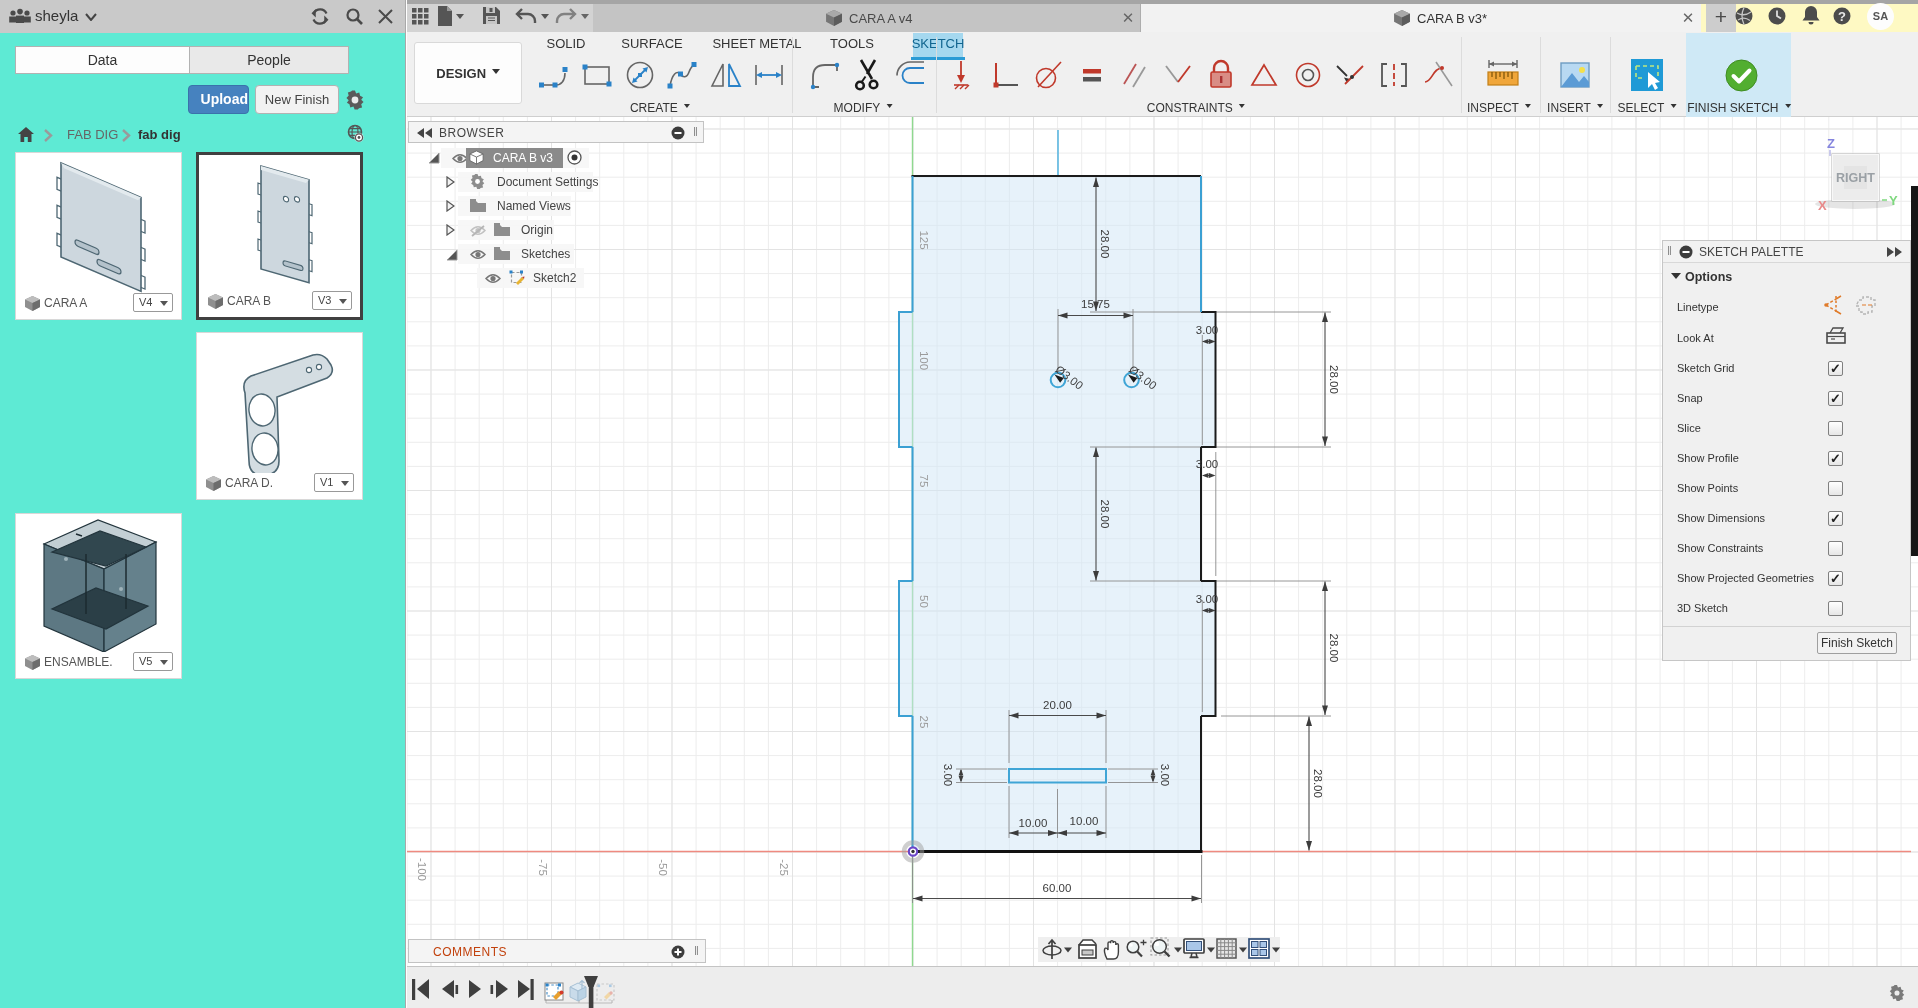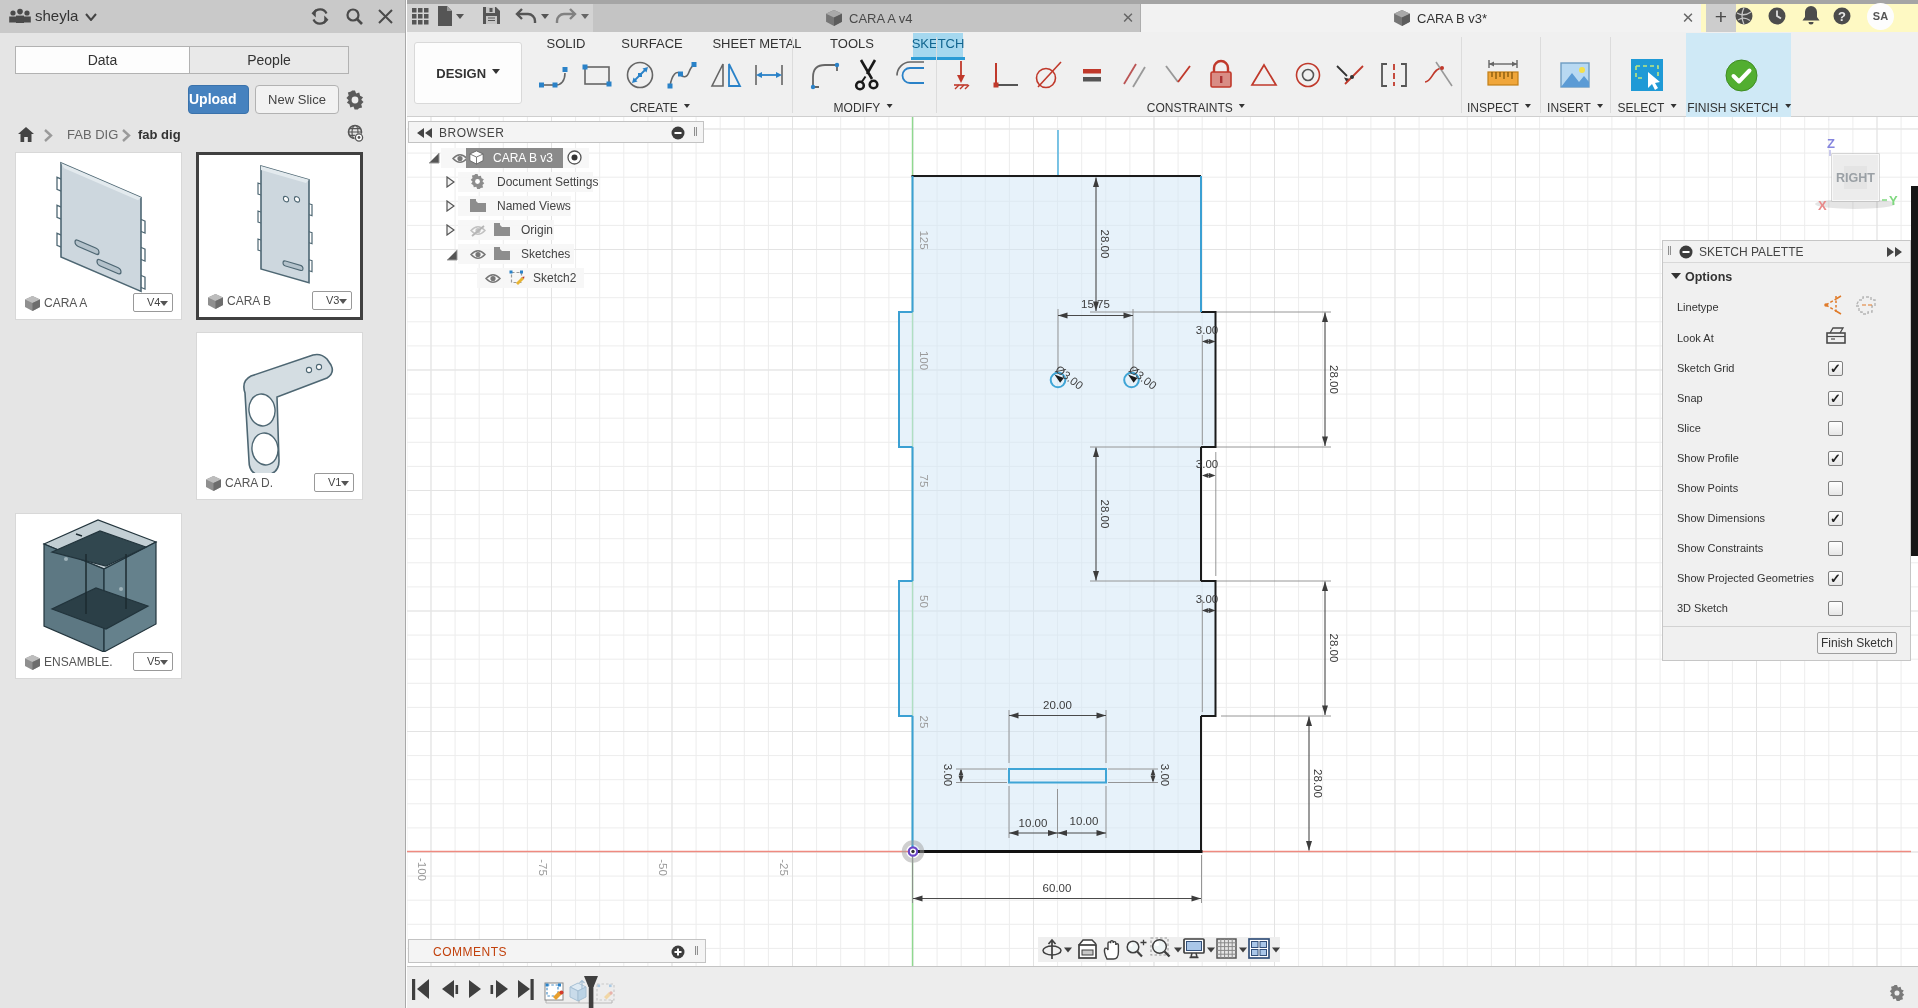--- a/index.html
+++ b/index.html
@@ -1,29 +1,29 @@
 <!DOCTYPE html>
 <html><head><meta charset="utf-8"><style>
 *{margin:0;padding:0;box-sizing:border-box}
 html,body{width:1918px;height:1008px;overflow:hidden;font-family:"Liberation Sans",sans-serif;background:#fff}
 .abs{position:absolute}
 #app{position:relative;width:1918px;height:1008px}
 
-#lp{position:absolute;left:0;top:0;width:406px;height:1008px;background:#e5e5e5;border-right:1px solid #a9a9a9}
+#lp{position:absolute;left:0;top:0;width:406px;height:1008px;background:#5eead4;border-right:1px solid #a9a9a9}
 #lp-h{position:absolute;left:0;top:0;width:100%;height:33px;background:#c9c9c9;color:#3c3c3c}
 #lp-h .t{position:absolute;left:35px;top:7px;font-size:15px;color:#333}
 .btn-tab{position:absolute;top:46px;height:28px;border:1px solid #b2b2b2;font-size:14px;color:#333;text-align:center;line-height:26px}
-#upload{position:absolute;left:188px;top:85px;width:61px;height:29px;background:#4682bf;border:1px solid #3a72ab;border-radius:4px;color:#fff;font-weight:bold;font-size:14px;text-align:left;line-height:27px}
+#upload{position:absolute;left:188px;top:85px;width:61px;height:29px;background:#4682bf;border:1px solid #3a72ab;border-radius:4px;color:#fff;font-weight:bold;font-size:14px;text-align:right;line-height:27px}
 #newf{position:absolute;left:255px;top:85px;width:84px;height:29px;background:#f2f2f2;border:1px solid #b2b2b2;border-radius:4px;color:#444;font-size:13px;text-align:center;line-height:27px}
 #crumb{position:absolute;left:14px;top:127px;width:380px;height:18px;font-size:13px;color:#666}
 .card{position:absolute;width:167px;height:168px;background:#fff;border:1px solid #d8d8d8}
 .card.sel{border:3px solid #404040}
 .cfoot{position:absolute;left:0;bottom:4px;width:100%;height:22px}
 .cname{position:absolute;left:28px;top:3px;font-size:12px;color:#555}
-.chip{position:absolute;right:8px;top:0;width:40px;height:19px;border:1px solid #999;background:#fff;border-radius:2px;font-size:11px;color:#444;text-align:left;line-height:17px;padding-left:13px}
+.chip{position:absolute;right:8px;top:0;width:40px;height:19px;border:1px solid #999;background:#fff;border-radius:2px;font-size:11px;color:#444;text-align:left;line-height:17px;padding-left:5px}
 .chip:after{content:"";position:absolute;right:4px;top:7px;border:4px solid transparent;border-top:5px solid #555}
 
 #main{position:absolute;left:407px;top:0;width:1511px;height:1008px}
 #tabbar{position:absolute;left:0;top:0;width:100%;height:32px;background:#fef9c3}
 #tabbar .strip{position:absolute;left:0;top:0;width:100%;height:4px;background:#a5a5a5}
 #qa{position:absolute;left:0;top:4px;width:186px;height:28px;background:#d3d3d3}
 .tab1{position:absolute;left:186px;top:4px;width:548px;height:28px;background:#c4c4c4;border-right:1px solid #adadad;color:#4a4a4a;font-size:13px}
 .tab2{position:absolute;left:734px;top:4px;width:560px;height:28px;background:#f2f2f2;color:#333;font-size:13px}
 .tabx{position:absolute;top:7px;width:14px;height:14px;color:#666;font-size:15px;line-height:14px;text-align:center}
 #ribbon{position:absolute;left:0;top:32px;width:100%;height:85px;background:#f0f0f0;border-bottom:1px solid #cfcfcf}
@@ -77,21 +77,21 @@
           <circle cx="8" cy="8" r="5.5" stroke="#4a4a4a" stroke-width="2.2" fill="none"></circle>
           <path d="M12 12 L17 17" stroke="#4a4a4a" stroke-width="2.6"></path>
         </svg>
   <svg class="abs" style="left:378px;top:9px" width="15" height="15" viewBox="0 0 15 15">
           <path d="M1 1 L14 14 M14 1 L1 14" stroke="#4a4a4a" stroke-width="2"></path>
         </svg>
  </div>
  <div class="btn-tab" style="left:15px;width:174px;background:#fdfdfd;border-right:none">Data</div>
  <div class="btn-tab" style="left:189px;width:160px;background:#e9e9e9">People</div>
  <div id="upload">Upload</div>
- <div id="newf">New Slice</div>
+ <div id="newf">New Finish</div>
  <svg class="abs" style="left:345px;top:90px" width="20" height="20" viewBox="0 0 20 20">
         <path fill="#5a5a5a" d="M10 0l1.2 3.1 3.3-.9.9 3.3L18.5 7l-1.9 2.8 2.4 2.4-2.4 2.4.9 3.3-3.3.9L13 20h-3.4l-1.2-3.1-3.3.9-.9-3.3L1.5 13l1.9-2.8L1 7.8l2.4-2.4-.9-3.3 3.3-.9L7 0z" transform="scale(.95) translate(.5 .5)"></path>
         <circle cx="10" cy="10" r="3.4" fill="#ebebeb"></circle>
       </svg>
  <div id="crumb">
   <svg class="abs" style="left:4px;top:0px" width="16" height="15" viewBox="0 0 16 15">
           <path d="M8 0 L16 7 H13.5 V15 H9.8 V10 H6.2 V15 H2.5 V7 H0 Z" fill="#444"></path>
         </svg>
   <svg class="abs" style="left:30px;top:2px" width="9" height="13">
           <path d="M1 1 L7 6.5 L1 12" stroke="#9a9a9a" stroke-width="2.4" fill="none"></path>

